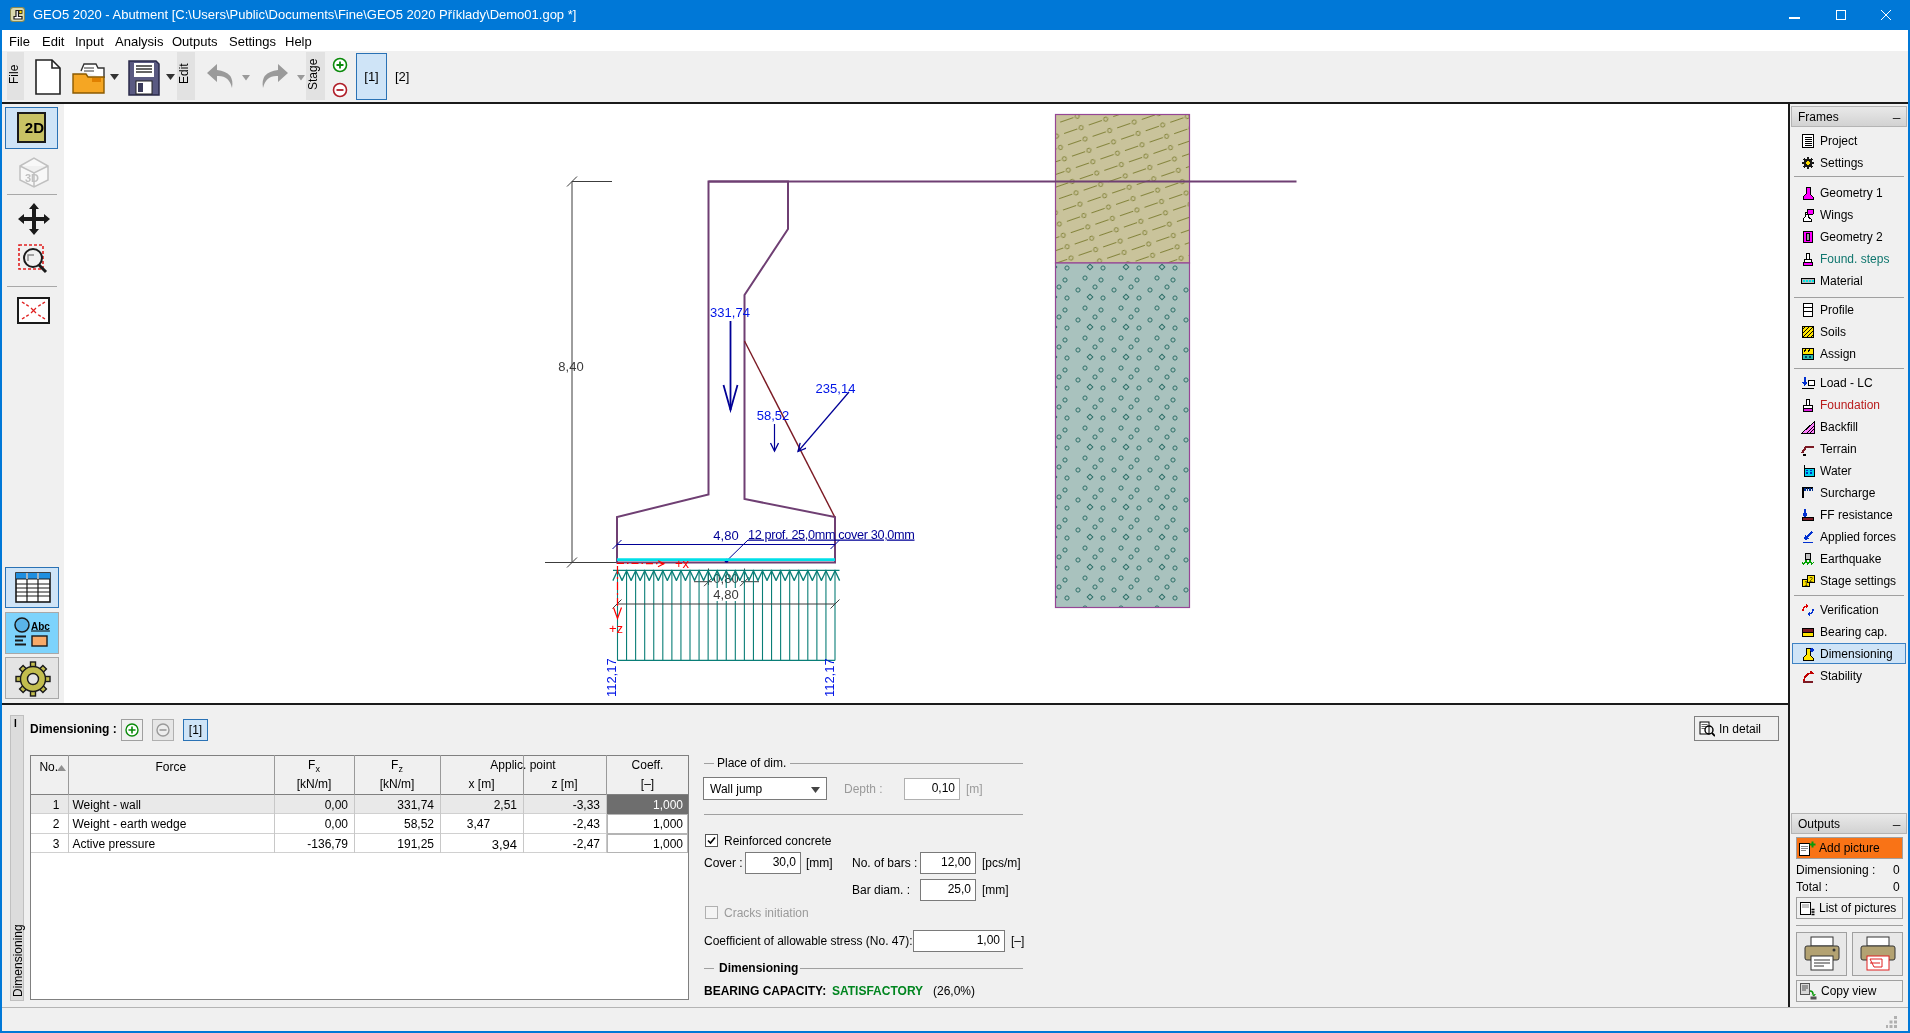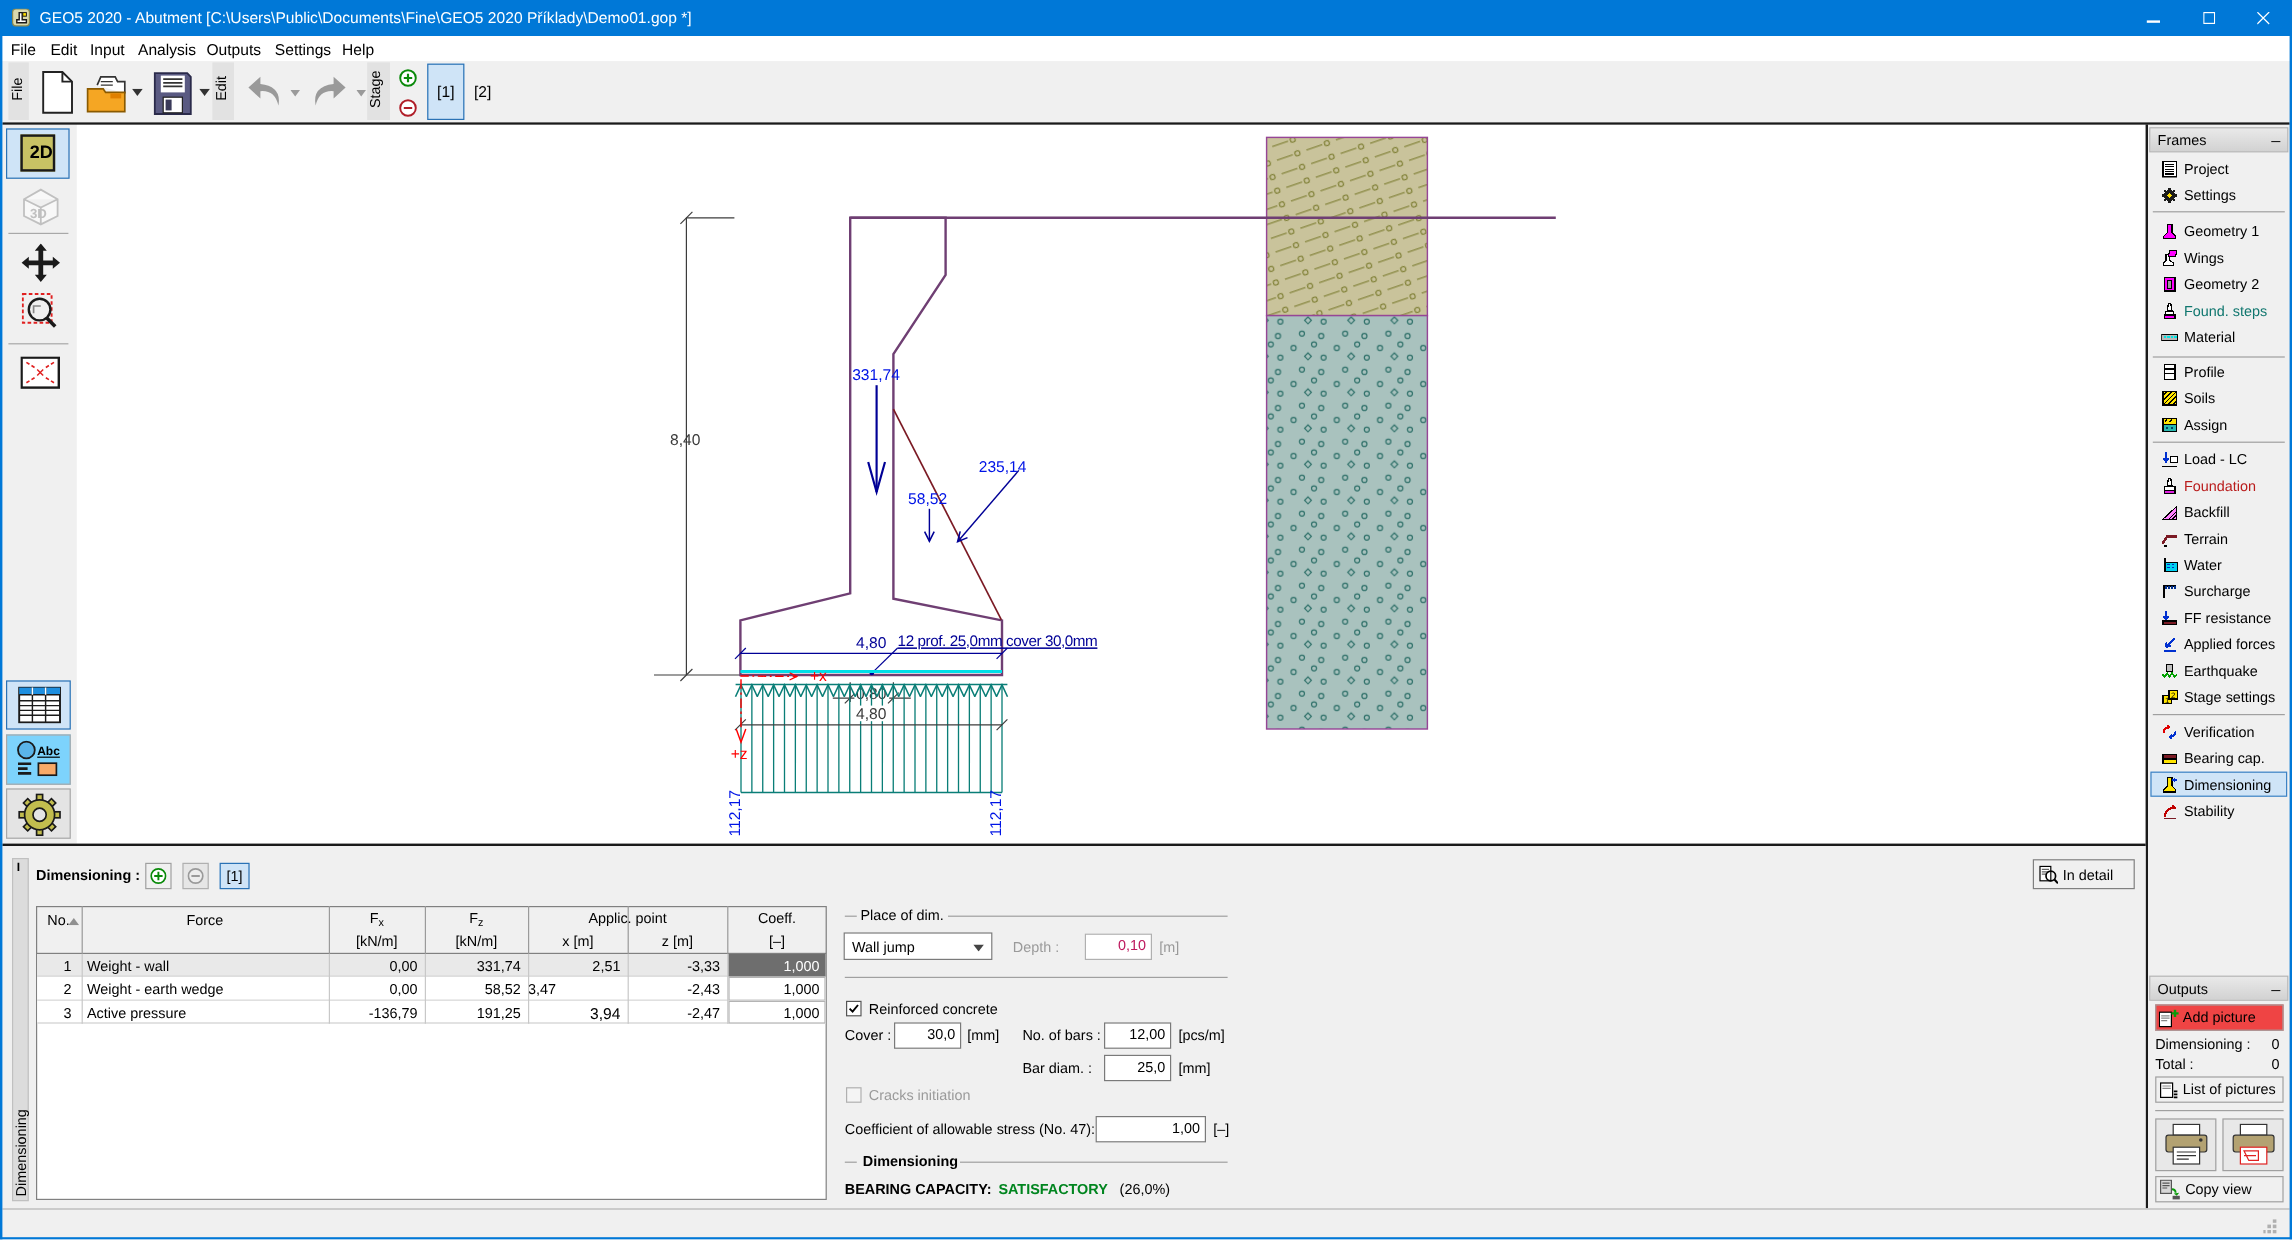--- a/index.html
+++ b/index.html
@@ -402,21 +402,21 @@
     <svg width="14" height="14" viewBox="0 0 14 14" style="position:absolute;left:11px;top:565px" shape-rendering="crispEdges">
       <path d="M3,12 a8,8 0 0 1 8,-8 l-1.5,-2 M11,4 l-2.5,0.5" fill="none" stroke="#c00000" stroke-width="1.8"></path>
       <path d="M2,13 h10" stroke="#7b1a24" stroke-width="1.5"></path>
     </svg>
     <div style="position:absolute;left:30px;top:565px;font-size:12px;color:#000">Stability</div>
 
   <div class="abs" style="left:1px;top:709px;width:116px;height:21px;background:linear-gradient(#e9e9e9,#d2d2d2);border:1px solid #b4b4b4">
     <span style="position:absolute;left:6px;top:3px;font-size:12px;color:#000">Outputs</span>
     <span style="position:absolute;left:101px;top:-3px;font-size:13px;color:#000">_</span>
   </div>
-  <div class="abs" style="left:6px;top:733px;width:107px;height:22px;background:#ef4444;border:1px solid #a0a0a0">
+  <div class="abs" style="left:6px;top:733px;width:107px;height:22px;background:#f97316;border:1px solid #a0a0a0">
     <svg width="17" height="16" style="position:absolute;left:2px;top:3px">
         <rect x="0.5" y="2.5" width="10" height="12" fill="#fff" stroke="#000"></rect>
         <path d="M2,5.5h7M2,7.5h7M2,9.5h5" stroke="#888"></path>
         <path d="M10.5,3.5h6M13.5,0.5v6" stroke="#0a9a0a" stroke-width="2"></path>
       </svg>
     <span style="position:absolute;left:22px;top:3px;font-size:12px">Add picture</span>
   </div>
   <div class="abs" style="left:6px;top:759px;font-size:12px">Dimensioning :</div>
   <div class="abs" style="left:103px;top:759px;font-size:12px">0</div>
   <div class="abs" style="left:6px;top:776px;font-size:12px">Total :</div>
@@ -517,21 +517,21 @@
     <div class="abs" style="left:352px;top:93.5px;width:80px;text-align:right;font-size:12px">331,74</div>
     <div class="abs" style="left:438px;top:93.5px;width:77px;text-align:right;font-size:12px">2,51</div>
     <div class="abs" style="left:521px;top:93.5px;width:77px;text-align:right;font-size:12px">-3,33</div>
     <div class="abs" style="left:605px;top:90.5px;width:81px;height:19.3px;background:#6e6e6e"></div>
     <div class="abs" style="left:604px;top:93.5px;width:77px;text-align:right;font-size:12px;color:#fff">1,000</div>
     <div class="abs" style="left:29px;top:109.8px;width:657px;height:19.3px;background:#fff;border-bottom:1px solid #d0d0d0"></div>
     <div class="abs" style="left:28px;top:112.8px;width:29.5px;text-align:right;font-size:12px">2</div>
     <div class="abs" style="left:70.5px;top:112.8px;font-size:12px">Weight - earth wedge</div>
     <div class="abs" style="left:272px;top:112.8px;width:74px;text-align:right;font-size:12px">0,00</div>
     <div class="abs" style="left:352px;top:112.8px;width:80px;text-align:right;font-size:12px">58,52</div>
-    <div class="abs" style="left:438px;top:112.8px;width:77px;text-align:left;font-size:12px">3,47</div>
+    <div class="abs" style="left:438px;top:112.8px;width:77px;text-align:center;font-size:12px">3,47</div>
     <div class="abs" style="left:521px;top:112.8px;width:77px;text-align:right;font-size:12px">-2,43</div>
     <div class="abs" style="left:605px;top:109.8px;width:81px;height:19.3px;background:#fff;border:1px solid #b4b4b4;box-sizing:border-box"></div>
     <div class="abs" style="left:604px;top:112.8px;width:77px;text-align:right;font-size:12px">1,000</div>
     <div class="abs" style="left:29px;top:129.1px;width:657px;height:19.3px;background:#fff;border-bottom:1px solid #d0d0d0"></div>
     <div class="abs" style="left:28px;top:132.1px;width:29.5px;text-align:right;font-size:12px">3</div>
     <div class="abs" style="left:70.5px;top:132.1px;font-size:12px">Active pressure</div>
     <div class="abs" style="left:272px;top:132.1px;width:74px;text-align:right;font-size:12px">-136,79</div>
     <div class="abs" style="left:352px;top:132.1px;width:80px;text-align:right;font-size:12px">191,25</div>
     <div class="abs" style="left:438px;top:132.1px;width:77px;text-align:right;font-size:13px">3,94</div>
     <div class="abs" style="left:521px;top:132.1px;width:77px;text-align:right;font-size:12px">-2,47</div>
@@ -546,21 +546,21 @@
   <div class="abs" style="left:702px;top:58.0px;width:10px;height:1px;background:#a0a0a0"></div>
     <div class="abs" style="left:715px;top:51.5px;font-size:12px">Place of dim.</div>
     <div class="abs" style="left:788px;top:58.0px;width:233px;height:1px;background:#a0a0a0"></div>
     <div class="abs" style="left:701px;top:72.5px;width:124px;height:23px;background:#fff;border:1px solid #7a7a7a">
       <span style="position:absolute;left:6px;top:4px;font-size:12px">Wall jump</span>
       <svg width="9" height="6" style="position:absolute;left:107px;top:9px">
         <path d="M0,0h9l-4.5,6z" fill="#444"></path>
       </svg>
     </div>
     <div class="abs" style="left:842px;top:77.5px;font-size:12px;color:#9a9a9a">Depth :</div>
-    <div class="field" style="left:902px;top:73.5px;width:56px;height:22px;color:#be185d;border-color:#b0b0b0">0,10</div>
+    <div class="field" style="left:902px;top:73.5px;width:56px;height:22px;color:#000000;border-color:#b0b0b0">0,10</div>
     <div class="abs" style="left:964px;top:77.5px;font-size:12px;color:#9a9a9a">[m]</div>
     <div class="abs" style="left:702px;top:109.0px;width:319px;height:1px;background:#a0a0a0"></div>
     <div class="abs" style="left:703px;top:129.5px;width:13px;height:13px;background:#fff;border:1px solid #555">
       <svg width="11" height="11" style="position:absolute;left:0px;top:0px">
         <path d="M2,5.5 L4.5,8 L9,2.5" fill="none" stroke="#000" stroke-width="1.6"></path>
       </svg>
     </div>
     <div class="abs" style="left:722px;top:129.5px;font-size:12px">Reinforced concrete</div>
     <div class="abs" style="left:702px;top:151.5px;font-size:12px">Cover :</div>
     <div class="field" style="left:743px;top:147.5px;width:56px;height:22px">30,0</div>

